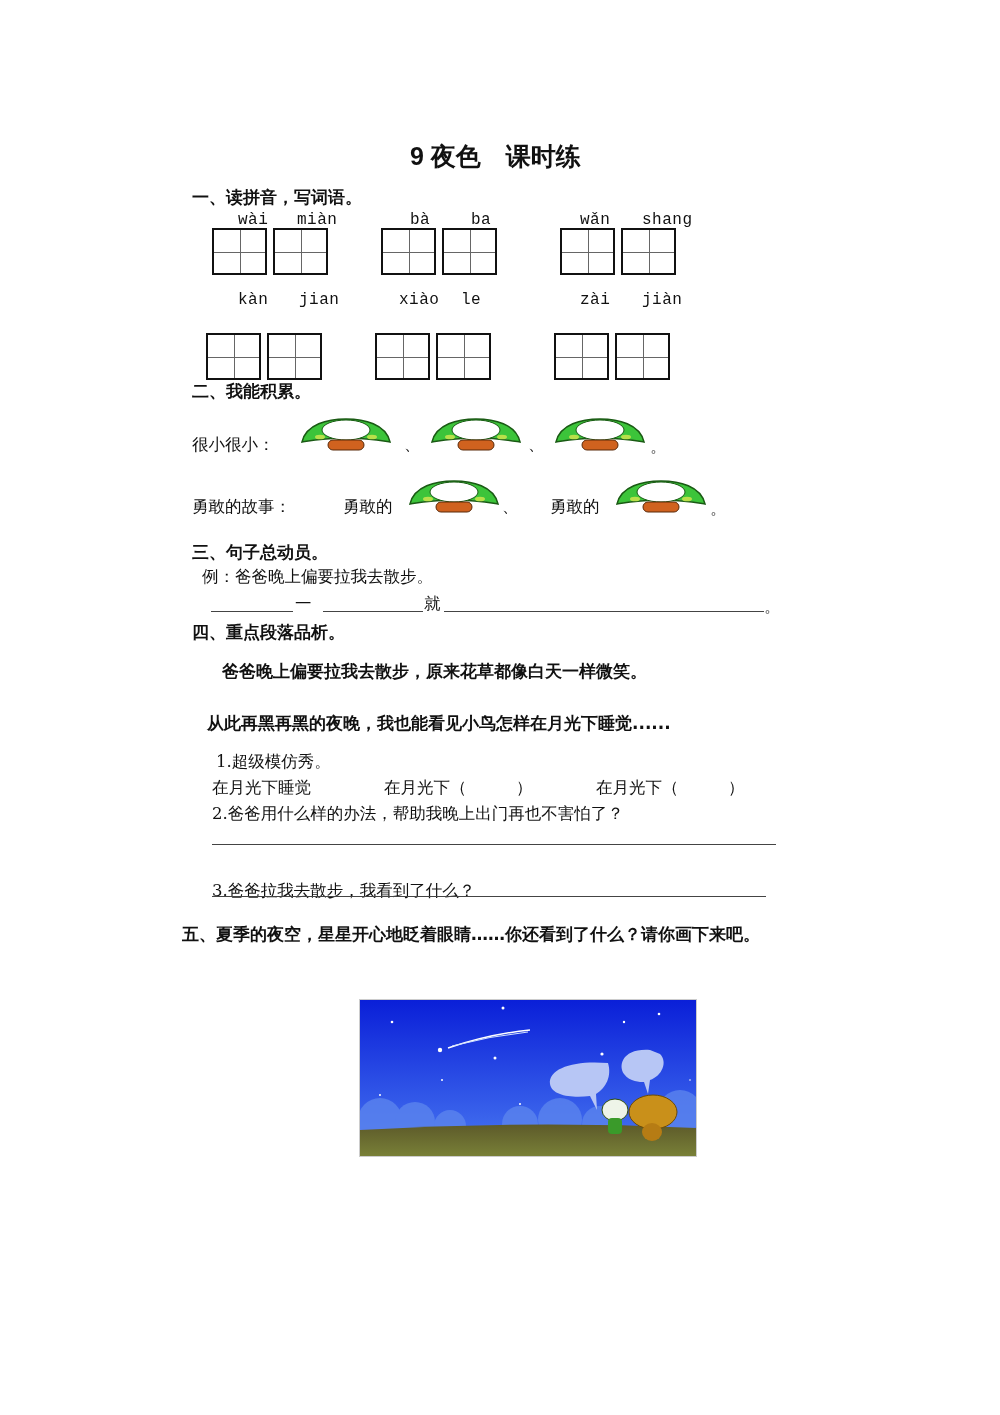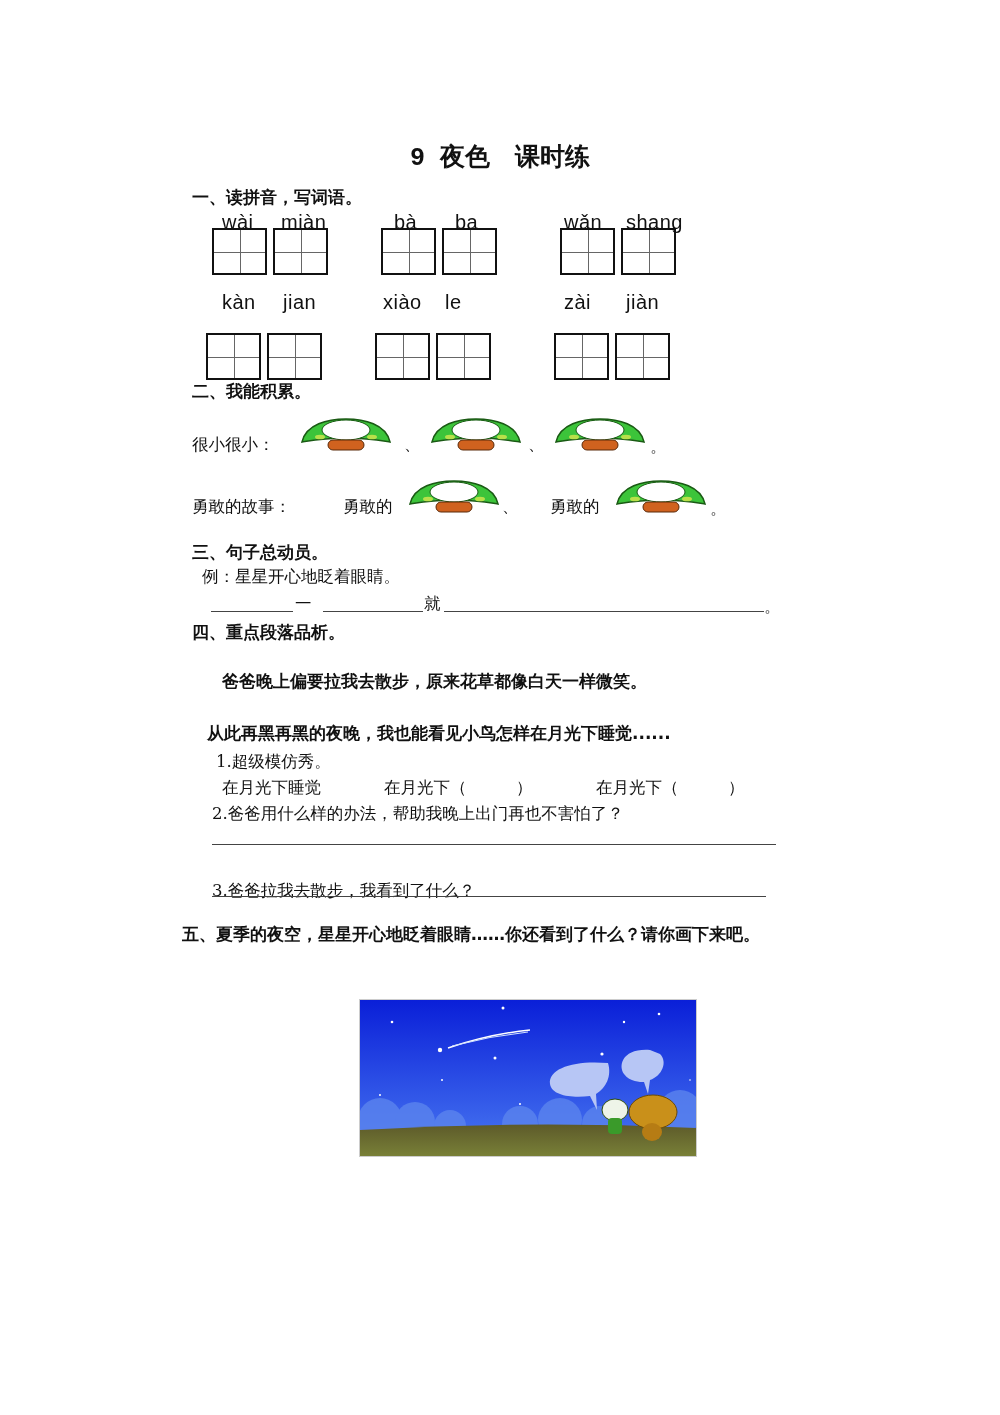--- a/index.html
+++ b/index.html
@@ -1,27 +1,27 @@
 <!DOCTYPE html>
 <html><head>
 <meta charset="utf-8">
 <style>
   html, body { margin: 0; padding: 0; background: #ffffff; }
   body { width: 1000px; height: 1415px; position: relative; overflow: hidden;
          font-family: "DejaVu Sans", "Liberation Sans", sans-serif; color: #111; }
   .abs { position: absolute; white-space: nowrap; }
-  .title { font-family: Liberation Mono, monospace; font-weight: bold; font-size: 25px; }
+  .title { font-family: Liberation Sans, sans-serif; font-weight: bold; font-size: 25px; }
   .h { font-size: 17px; font-weight: bold; }
   .serif { font-family: "DejaVu Serif", "Liberation Serif", serif; font-size: 16.5px; }
-  .py { font-family: Liberation Sans, sans-serif; font-size: 20px; letter-spacing: 0.5px; }
+  .py { font-family: Liberation Mono, monospace; font-size: 16px; letter-spacing: 0.5px; margin-left: 16px; }
   .box { position: absolute; width: 55px; height: 47px; border: 2px solid #111; box-sizing: border-box; }
   .box::before { content: ""; position: absolute; left: 50%; top: 0; bottom: 0; border-left: 1px solid #666; }
   .box::after { content: ""; position: absolute; top: 50%; left: 0; right: 0; border-top: 1px solid #666; }
   .line { position: absolute; border-top: 1px solid #444; height: 0; }
-  .bold-para { font-size: 17px; font-weight: bold; margin-top: 10px; }
+  .bold-para { font-size: 17px; font-weight: bold; }
   .mush { position: absolute; width: 96px; height: 34px; }
   .pic { position: absolute; left: 359px; top: 999px; width: 338px; height: 158px; overflow: hidden;
          border: 1px solid #ccc; box-sizing: border-box; }
 </style>
 </head>
 <body>
 
 <div class="abs title" style="left:410px; top:140px;">9 夜色　课时练</div>
 
 <div class="abs h" style="left:192px; top:186px;">一、读拼音，写词语。</div>
@@ -97,33 +97,33 @@
 <svg class="mush" style="left:613px; top:480px;" viewBox="0 0 96 34">
   <path d="M4 24 C8 6 30 1 48 1 C66 1 88 6 92 24 C80 22 70 20 48 20 C26 20 16 22 4 24 Z" fill="#3cc43a" stroke="#1a5a14" stroke-width="1.5"></path>
   <ellipse cx="48" cy="12" rx="24" ry="10" fill="#fff" stroke="#1a5a14" stroke-width="1"></ellipse>
   <ellipse cx="22" cy="19" rx="5" ry="2.3" fill="#b8e04a"></ellipse>
   <ellipse cx="74" cy="19" rx="5" ry="2.3" fill="#b8e04a"></ellipse>
   <rect x="30" y="22" width="36" height="10" rx="5" fill="#d0621f" stroke="#5a2a0a" stroke-width="1"></rect>
 </svg>
 <div class="abs serif" style="left:710px; top:498px;">。</div>
 
 <div class="abs h" style="left:192px; top:541px;">三、句子总动员。</div>
-<div class="abs serif" style="left:202px; top:566px;">例：星星开心地眨着眼睛。</div>
+<div class="abs serif" style="left:202px; top:566px;">例：爸爸晚上偏要拉我去散步。</div>
 <div class="line" style="left:211px; top:611px; width:82px;"></div>
 <div class="abs serif" style="left:295px; top:593px;">一</div>
 <div class="line" style="left:323px; top:611px; width:100px;"></div>
 <div class="abs serif" style="left:424px; top:593px;">就</div>
 <div class="line" style="left:444px; top:611px; width:320px;"></div>
 <div class="abs serif" style="left:764px; top:596px;">。</div>
 
 <div class="abs h" style="left:192px; top:621px;">四、重点段落品析。</div>
 <div class="abs bold-para" style="left:222px; top:660px;">爸爸晚上偏要拉我去散步，原来花草都像白天一样微笑。</div>
 <div class="abs bold-para" style="left:207px; top:712px;">从此再黑再黑的夜晚，我也能看见小鸟怎样在月光下睡觉......</div>
 <div class="abs serif" style="left:216px; top:751px;">1.超级模仿秀。</div>
-<div class="abs serif" style="left:222px; top:777px;">在月光下睡觉</div>
+<div class="abs serif" style="left:212px; top:777px;">在月光下睡觉</div>
 <div class="abs serif" style="left:384px; top:777px;">在月光下（　　　）</div>
 <div class="abs serif" style="left:596px; top:777px;">在月光下（　　　）</div>
 <div class="abs serif" style="left:212px; top:803px;">2.爸爸用什么样的办法，帮助我晚上出门再也不害怕了？</div>
 <div class="line" style="left:212px; top:844px; width:564px;"></div>
 <div class="abs serif" style="left:212px; top:856px;margin-top:24px;">3.爸爸拉我去散步，我看到了什么？</div>
 <div class="line" style="left:212px; top:896px; width:554px;"></div>
 
 <div class="abs h" style="left:182px; top:923px;">五、夏季的夜空，星星开心地眨着眼睛……你还看到了什么？请你画下来吧。</div>
 
 <div class="pic">

